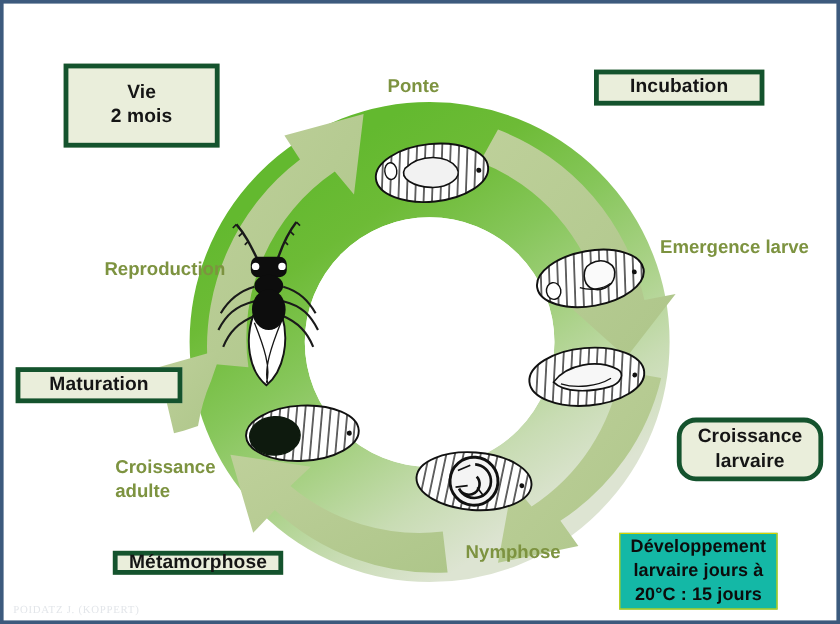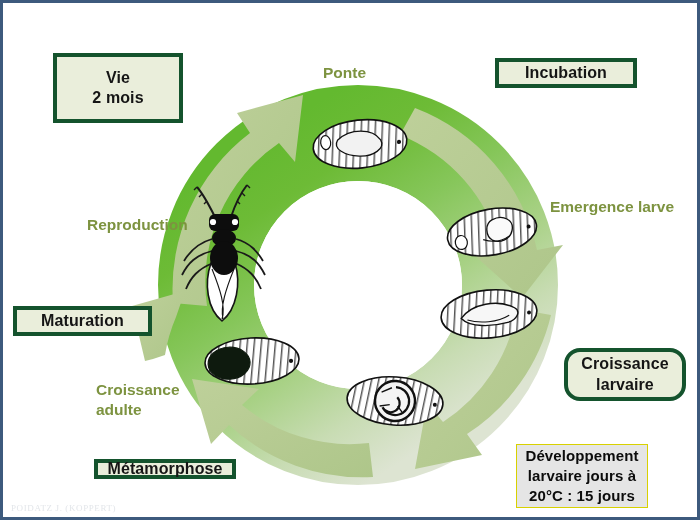--- a/index.html
+++ b/index.html
@@ -30,21 +30,21 @@
     color:#151515;
     font-weight:bold;
     display:flex;
     align-items:center;
     justify-content:center;
     text-align:center;
     line-height:1.28;
     letter-spacing:0.1px;
   }
   .box.yellow{
-    background:#e5e5e5;
+    background:#14b8a6;
     border:1px solid #d8d100;
     color:#0c0c0c;
   }
 
   #box-vie{ left:50px; top:50px; width:130px; height:70px; font-size:16px; }
   #box-incubation{ left:492px; top:55px; width:142px; height:30px; font-size:16px; }
   #box-croissance{ left:561px; top:345px; width:122px; height:53px; font-size:16px;border-radius:16px; }
   #box-maturation{ left:10px; top:303px; width:139px; height:30px; font-size:16px; }
   #box-metamorphose{ left:91px; top:456px; width:142px; height:20px; font-size:16px; }
   #box-dev{ left:513px; top:441px; width:132px; height:64px; font-size:15px; line-height:1.35; }
@@ -239,19 +239,20 @@
   <div class="box yellow" id="box-dev">
     <div>
       <div>Développement</div>
       <div>larvaire jours  à</div>
       <div>20°C : 15 jours</div>
     </div>
   </div>
 
   <div class="stage-label" id="lbl-ponte">Ponte</div>
   <div class="stage-label" id="lbl-eclosion">Emergence larve</div>
+  <div class="stage-label" id="lbl-nymphose">Nymphose</div>
   <div class="stage-label" id="lbl-emergence">Croissance
 adulte</div>
   <div class="stage-label" id="lbl-reproduction">Reproduction</div>
 
   <div id="watermark">POIDATZ J. (KOPPERT)</div>
 
 </div>
 
 </body></html>

